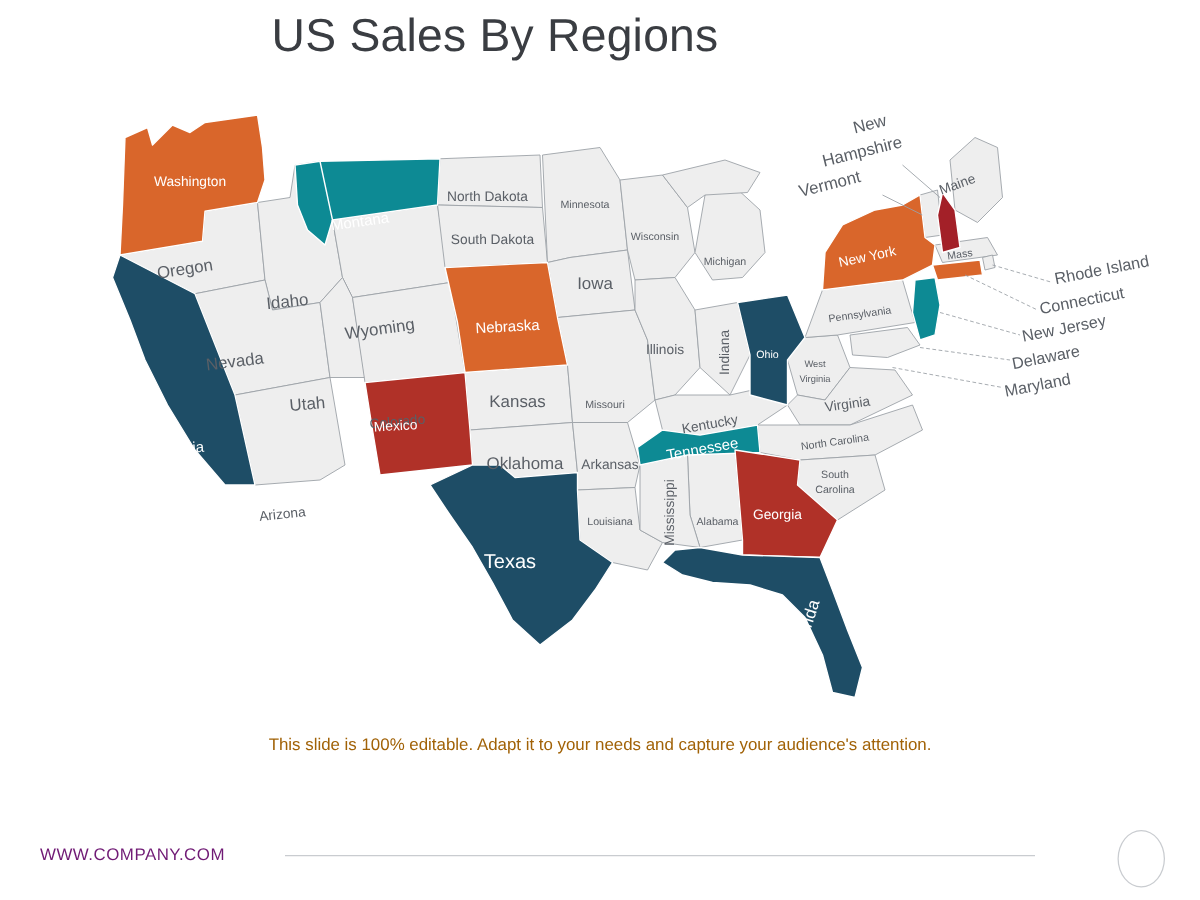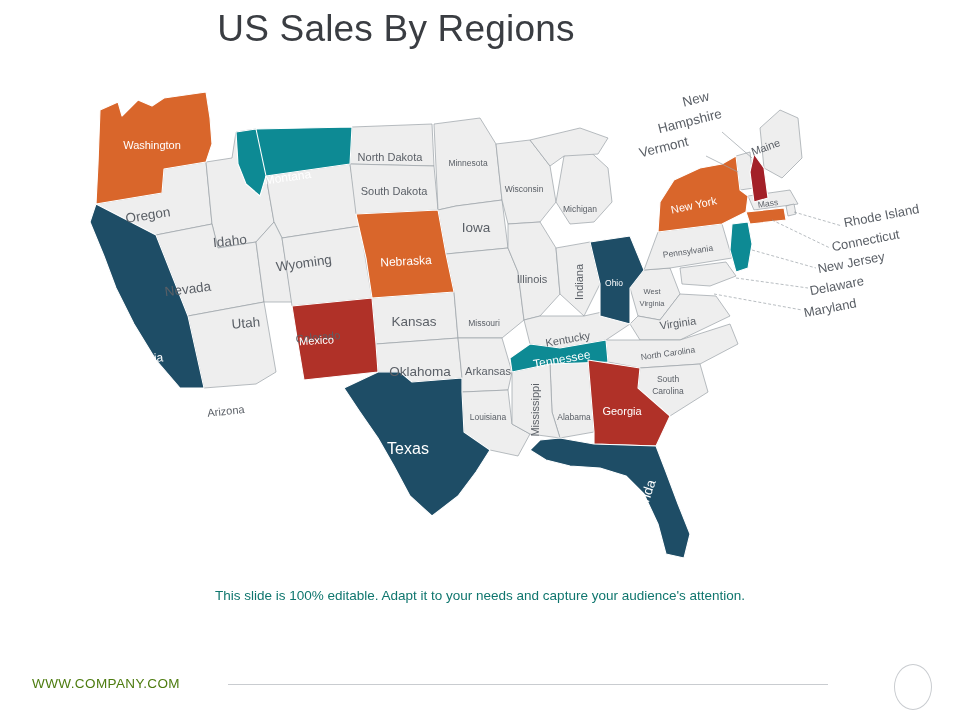--- a/index.html
+++ b/index.html
@@ -32,27 +32,27 @@
   .lbl.xs{font-size:7.5px;}
   .lbl.white{fill:#ffffff;}
   .lbl.wbold{fill:#ffffff;font-size:12px;}
   .lbl.tex{fill:#ffffff;font-size:16px;}
   .callout{font-size:13px;fill:#5a5f66;text-anchor:start;}
   .leader{stroke:#9aa0a6;stroke-width:.7;fill:none;stroke-dasharray:3 2;}
   .leader.solid{stroke-dasharray:none;}
 
   .caption{
     position:absolute;left:0;top:588px;width:960px;text-align:center;
-    font-size:13.5px;color:#0f766e;
+    font-size:13.5px;color:#a16207;
   }
 
   .footer{position:absolute;left:0;bottom:0;width:960px;height:64px;}
   .footer .url{
     position:absolute;left:32px;top:20px;font-size:13.5px;
-    color:#4d7c0f;letter-spacing:.4px;font-weight:400;
+    color:#701a75;letter-spacing:.4px;font-weight:400;
   }
   .footer .rule{
     position:absolute;left:228px;top:28px;width:600px;height:1px;
     background:#c9ccd0;
   }
   .footer .dot{
     position:absolute;right:28px;top:8px;width:36px;height:44px;
     border:1px solid #c9ccd0;border-radius:50%;
   }
 </style>

